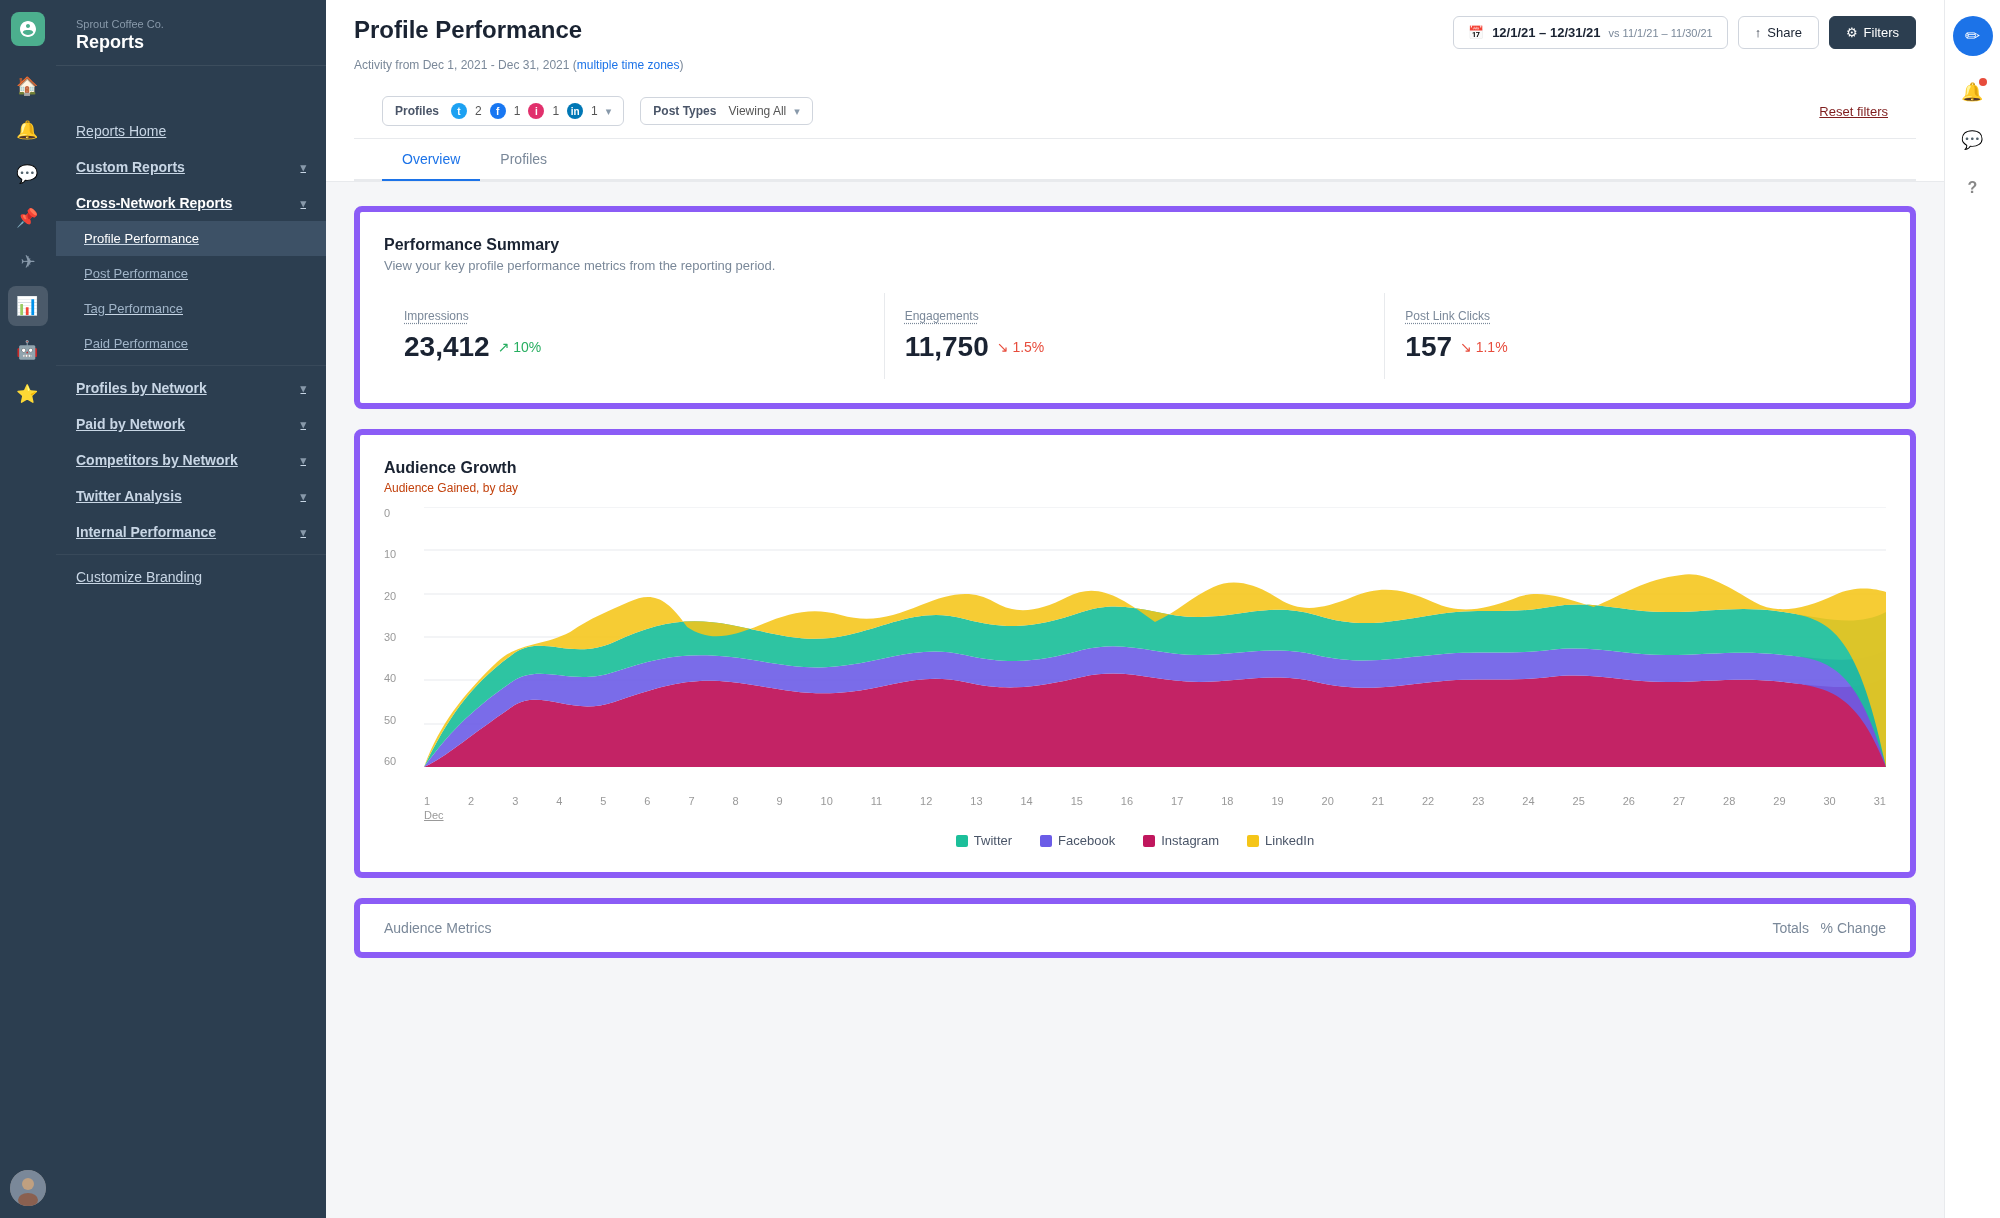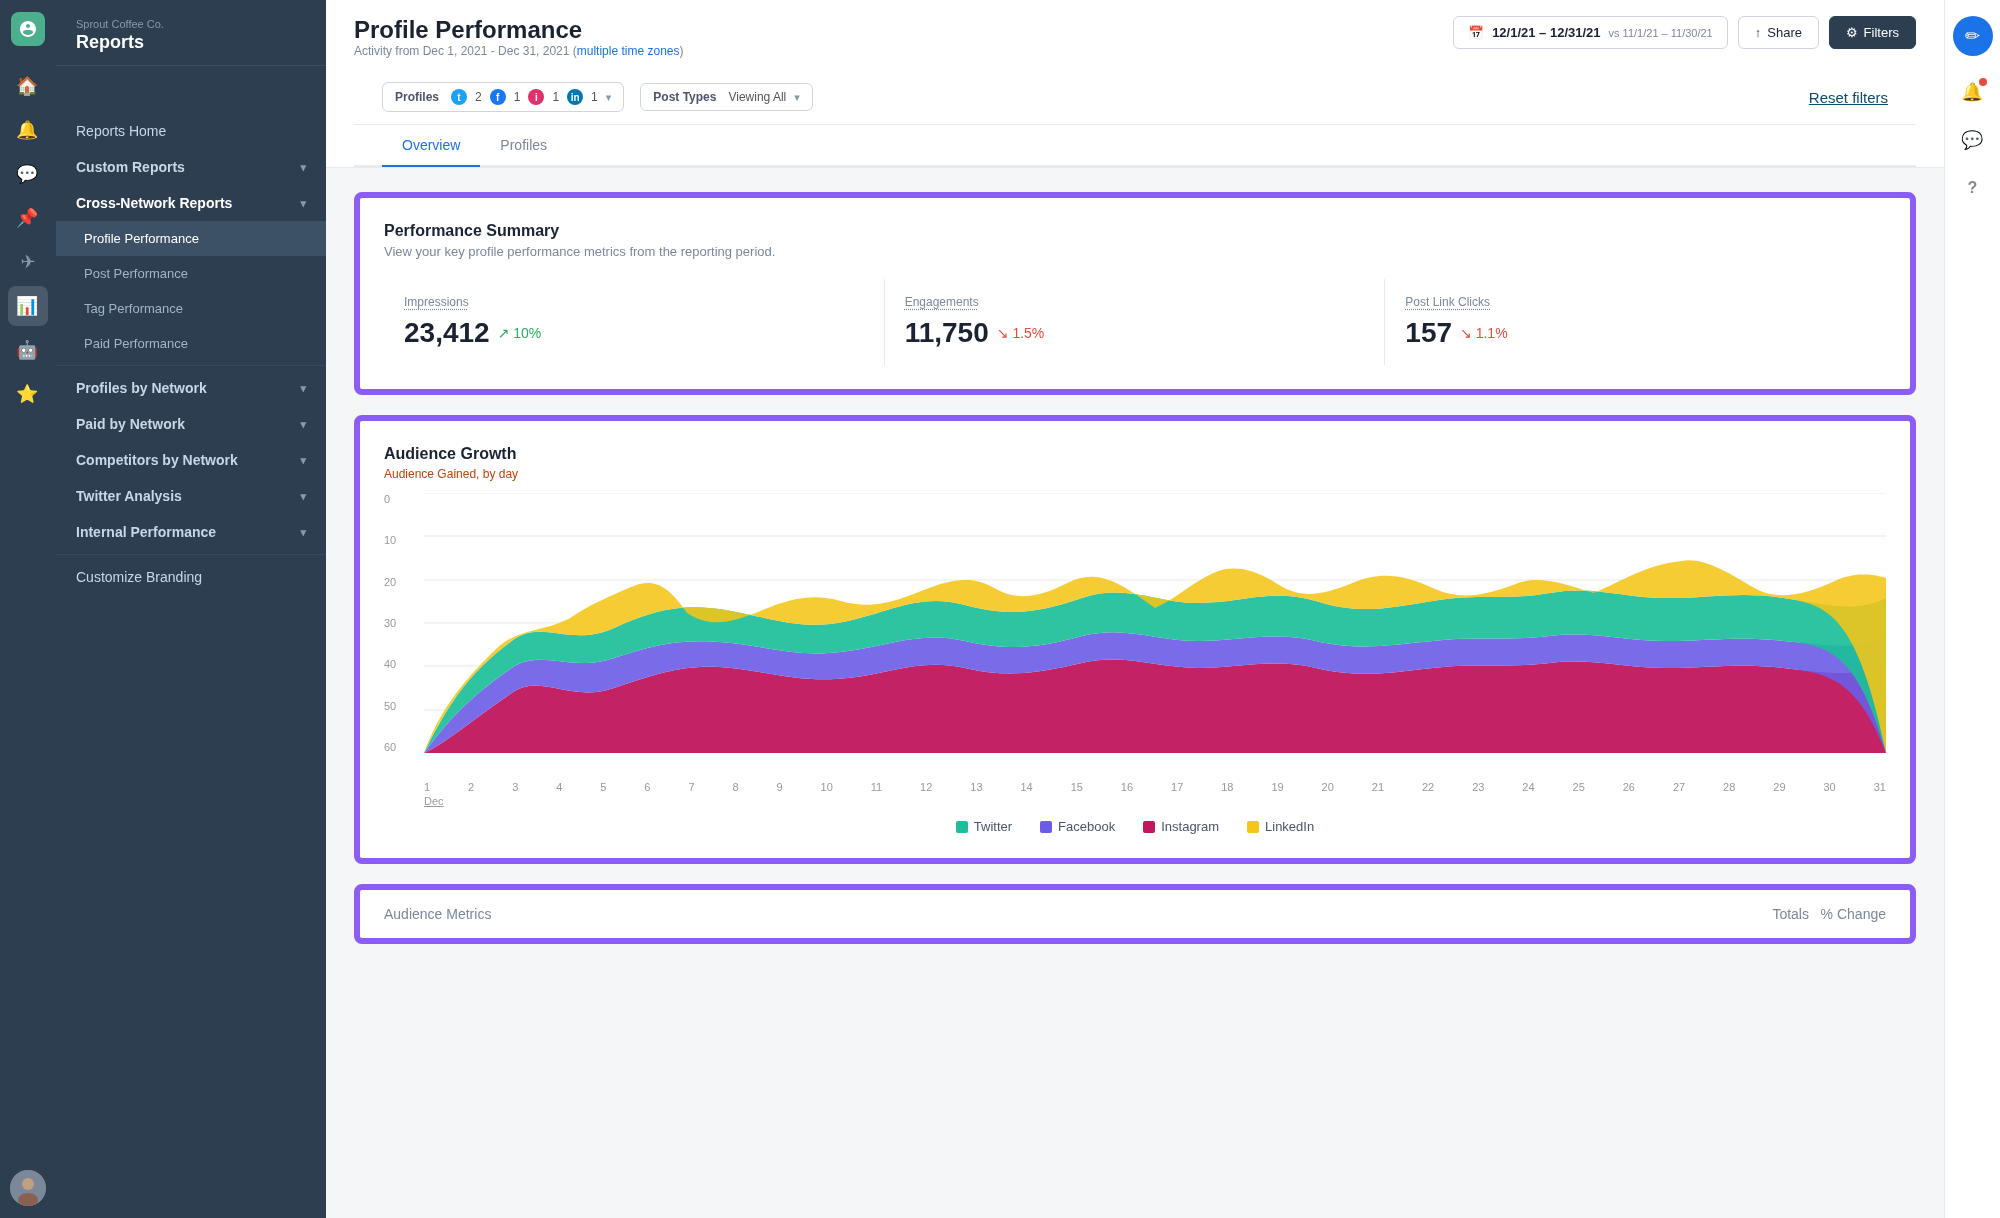--- a/index.html
+++ b/index.html
@@ -109,21 +109,21 @@
       overflow-y: auto;
       padding-bottom: 20px;
       gap: 39px;
     }
     .sidebar-header {
       padding: 18px 20px 12px;
       border-bottom: 1px solid rgba(255,255,255,0.08);
     }
     .sidebar-header .company { font-size: 11px; color: #8899aa; margin-bottom: 2px; }
     .sidebar-header .title { font-size: 18px; font-weight: 700; color: #fff; }
-    .sidebar-nav { padding: 8px 0; }
+    .sidebar-nav { padding: 8px 0; text-decoration: underline; }
     .sidebar-item {
       padding: 10px 20px;
       font-size: 14px;
       cursor: pointer;
       display: flex;
       align-items: center;
       justify-content: space-between;
       color: #c8d6e5;
     }
     .sidebar-item.active { background: #3d5166; color: #fff; font-weight: 500; }
@@ -148,21 +148,21 @@
       padding: 16px 28px 0;
       border-bottom: 1px solid #e8eaed;
     }
     .page-header-top {
       display: flex;
       align-items: flex-start;
       justify-content: space-between;
       margin-bottom: 12px;
     }
     .page-title { font-size: 24px; font-weight: 700; color: #1a2332; }
-    .page-subtitle { font-size: 12px; color: #7a8899; margin-top: 0; }
+    .page-subtitle { font-size: 12px; color: #7a8899; margin-top: 14px; }
     .page-subtitle a { color: #1c73e8; text-decoration: none; }
     .header-actions { display: flex; align-items: center; gap: 10px; }
     .date-btn {
       display: flex;
       align-items: center;
       gap: 8px;
       padding: 8px 14px;
       border: 1px solid #d0d5dd;
       border-radius: 6px;
       background: #fff;
@@ -221,21 +221,21 @@
       justify-content: center;
       font-size: 10px;
       color: #fff;
       font-weight: 700;
     }
     .tw { background: #1da1f2; }
     .fb { background: #1877f2; }
     .ig { background: #e1306c; }
     .li { background: #0077b5; }
     .filter-spacer { flex: 1; }
-    .reset-link { color: #0c4a6e; font-size: 15px; cursor: pointer; }
+    .reset-link { color: #7f1d1d; font-size: 13px; cursor: pointer; }
 
     
     .tabs {
       display: flex;
       padding: 0 28px;
       background: #fff;
       border-bottom: 2px solid #e8eaed;
     }
     .tab {
       padding: 12px 20px;

